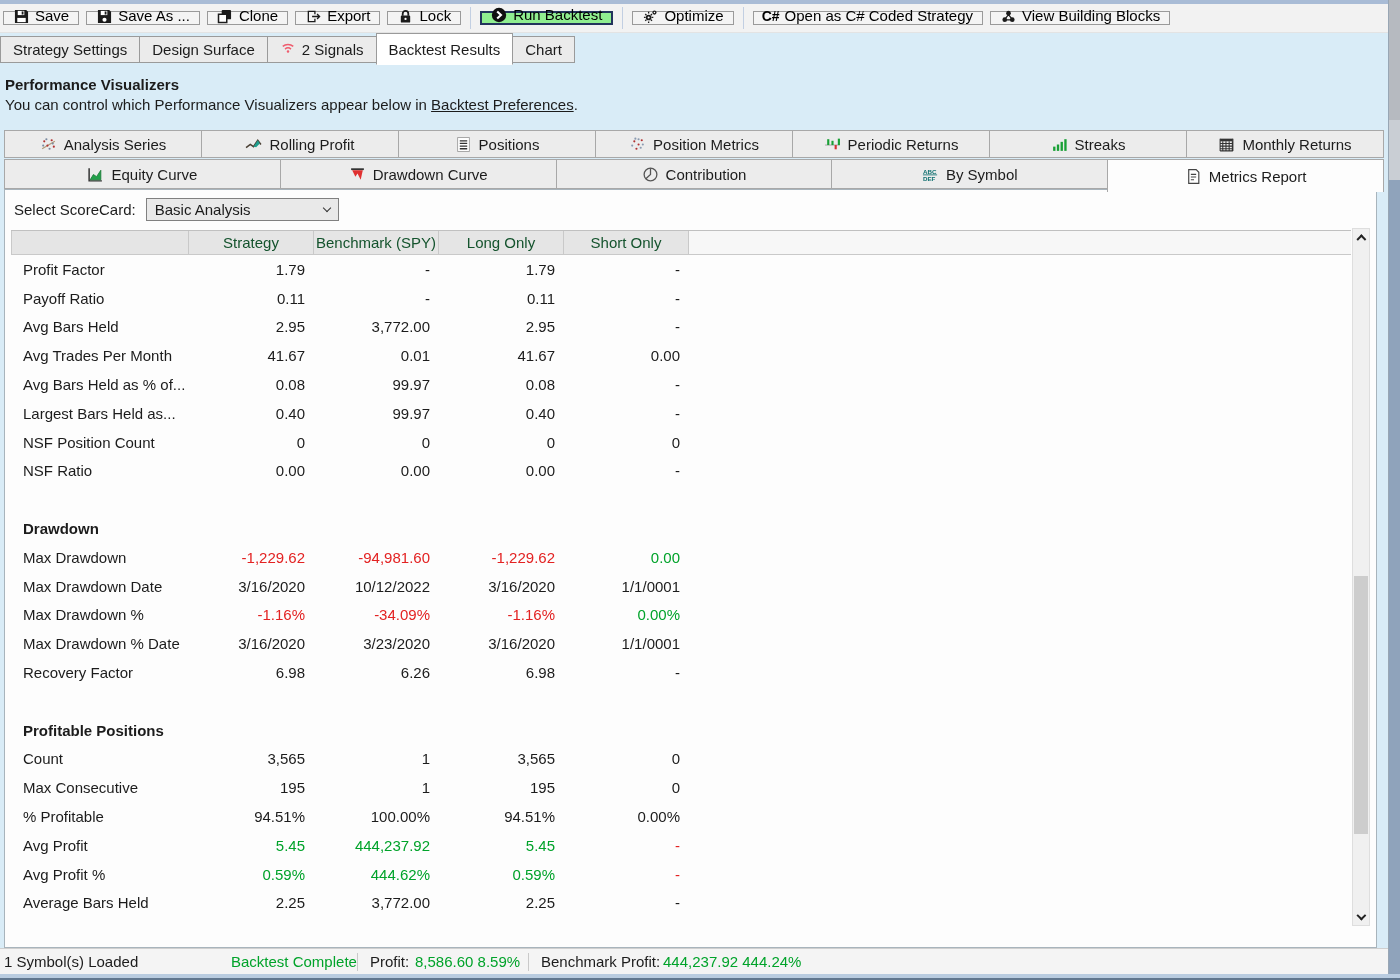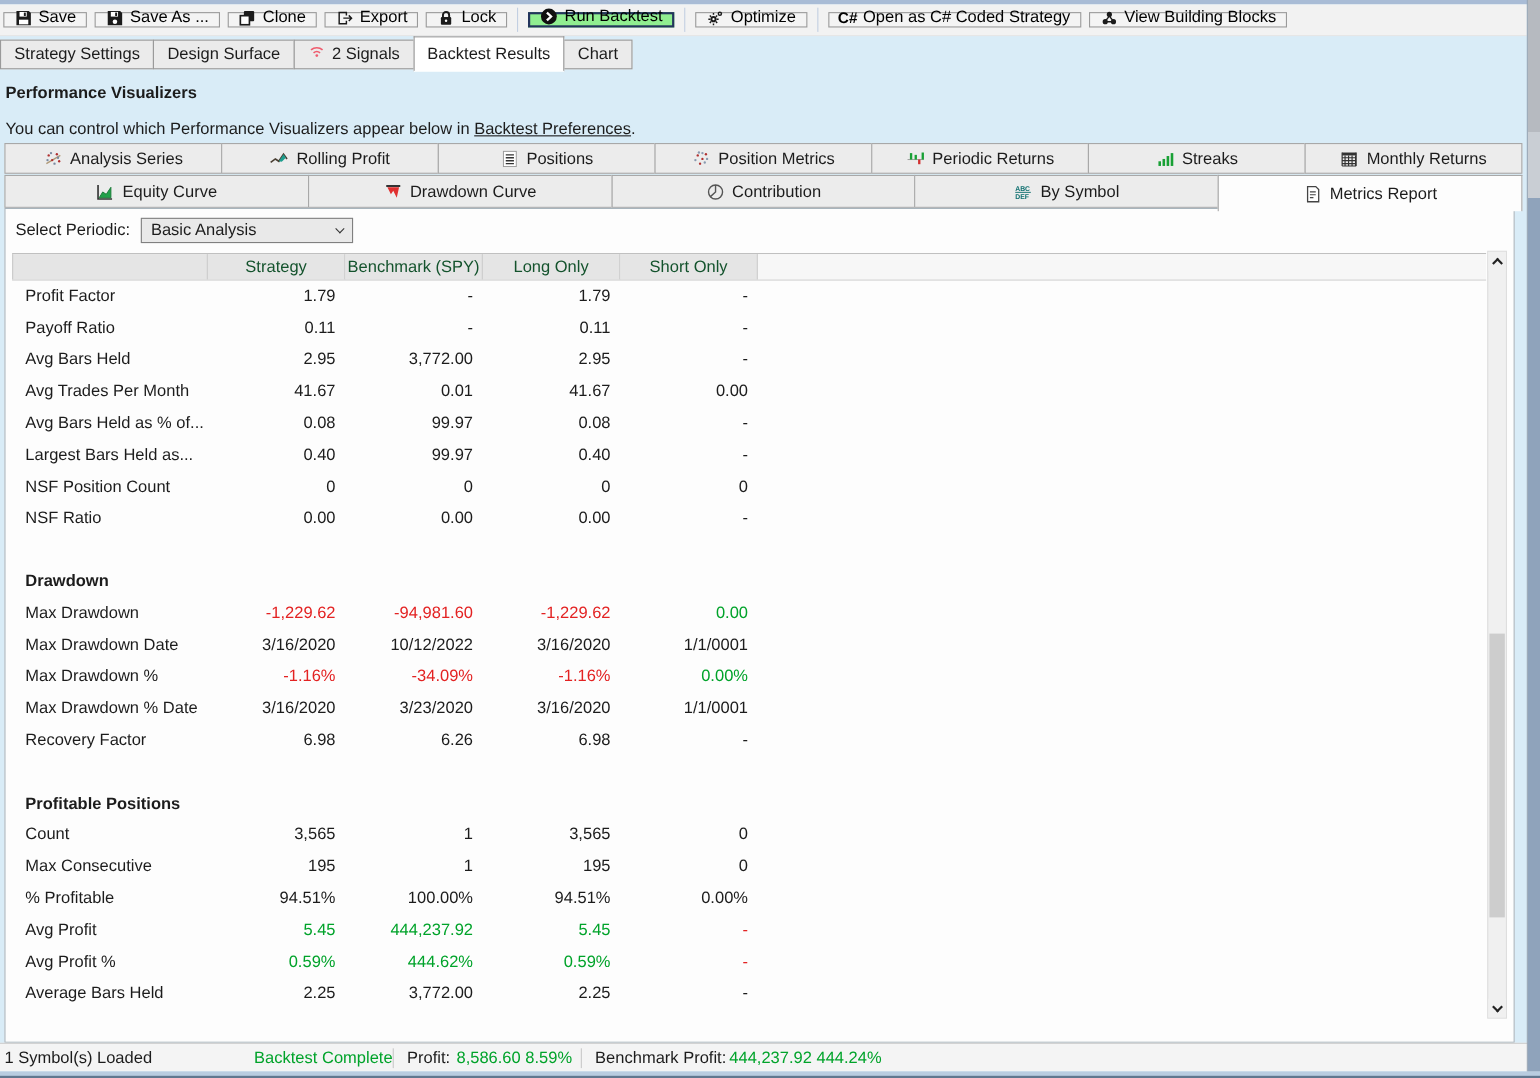--- a/index.html
+++ b/index.html
@@ -24,21 +24,21 @@
   
   .main-tabs{position:absolute;top:33px;left:0;right:12px;height:32px;background:#d9ecf7;display:flex;align-items:center;}
   .mtab{display:inline-flex;align-items:center;gap:6px;height:27px;padding:0 12px;background:#ebebeb;
     border:1px solid #9a9a9a;margin-left:-1px;box-sizing:border-box;white-space:nowrap;cursor:default;}
   .mtab:first-child{margin-left:0;}
   .mtab.active{background:#fff;height:32px;border-bottom:1px solid #fff;z-index:2;}
   
   .pv{position:absolute;top:65px;left:0;right:12px;height:65px;background:#d9ecf7;
     padding:11px 0 0 5px;box-sizing:border-box;}
   .pv-title{font-weight:bold;}
-  .pv-sub{margin-top:16px;}
+  .pv-sub{margin-top:3px;}
   .pv-sub a{color:#1c1c1c;text-decoration:underline;cursor:pointer;}
   
   .viz-row{position:absolute;left:4px;right:16px;display:flex;}
   .viz-row.r1{top:130px;height:28px;}
   .viz-row.r2{top:159px;height:30px;}
   .vtab{flex:1;display:flex;align-items:center;justify-content:center;gap:7px;background:#ececec;
     border:1px solid #a8a8a8;margin-left:-1px;box-sizing:border-box;white-space:nowrap;cursor:default;}
   .vtab:first-child{margin-left:0;}
   .vtab .icon{display:inline-flex;width:17px;height:17px;align-items:center;justify-content:center;}
   .vtab.active{background:#fdfdfd;border-bottom:none;height:33px;z-index:3;}
@@ -351,21 +351,21 @@
           <path d="M3.5 1.5h7L13 4v10.5H3.5z" fill="#fff" stroke="#444" stroke-width="1.1"></path>
           <path d="M5.5 6h5M5.5 8.5h5M5.5 11h3" stroke="#444" stroke-width="1"></path>
         </svg>
       </span>
     <span>Metrics Report</span>
   </div>
 </div>
 
 <div class="content">
   <div class="scorecard">
-    <span>Select Periodic:</span>
+    <span>Select ScoreCard:</span>
     <div class="combo">
       <span>Basic Analysis</span>
       <span class="chev"></span>
     </div>
   </div>
 
   <div class="tablewrap">
     <div class="thead">
       <div class="thcell c0"></div>
       <div class="thcell c">Strategy</div>

